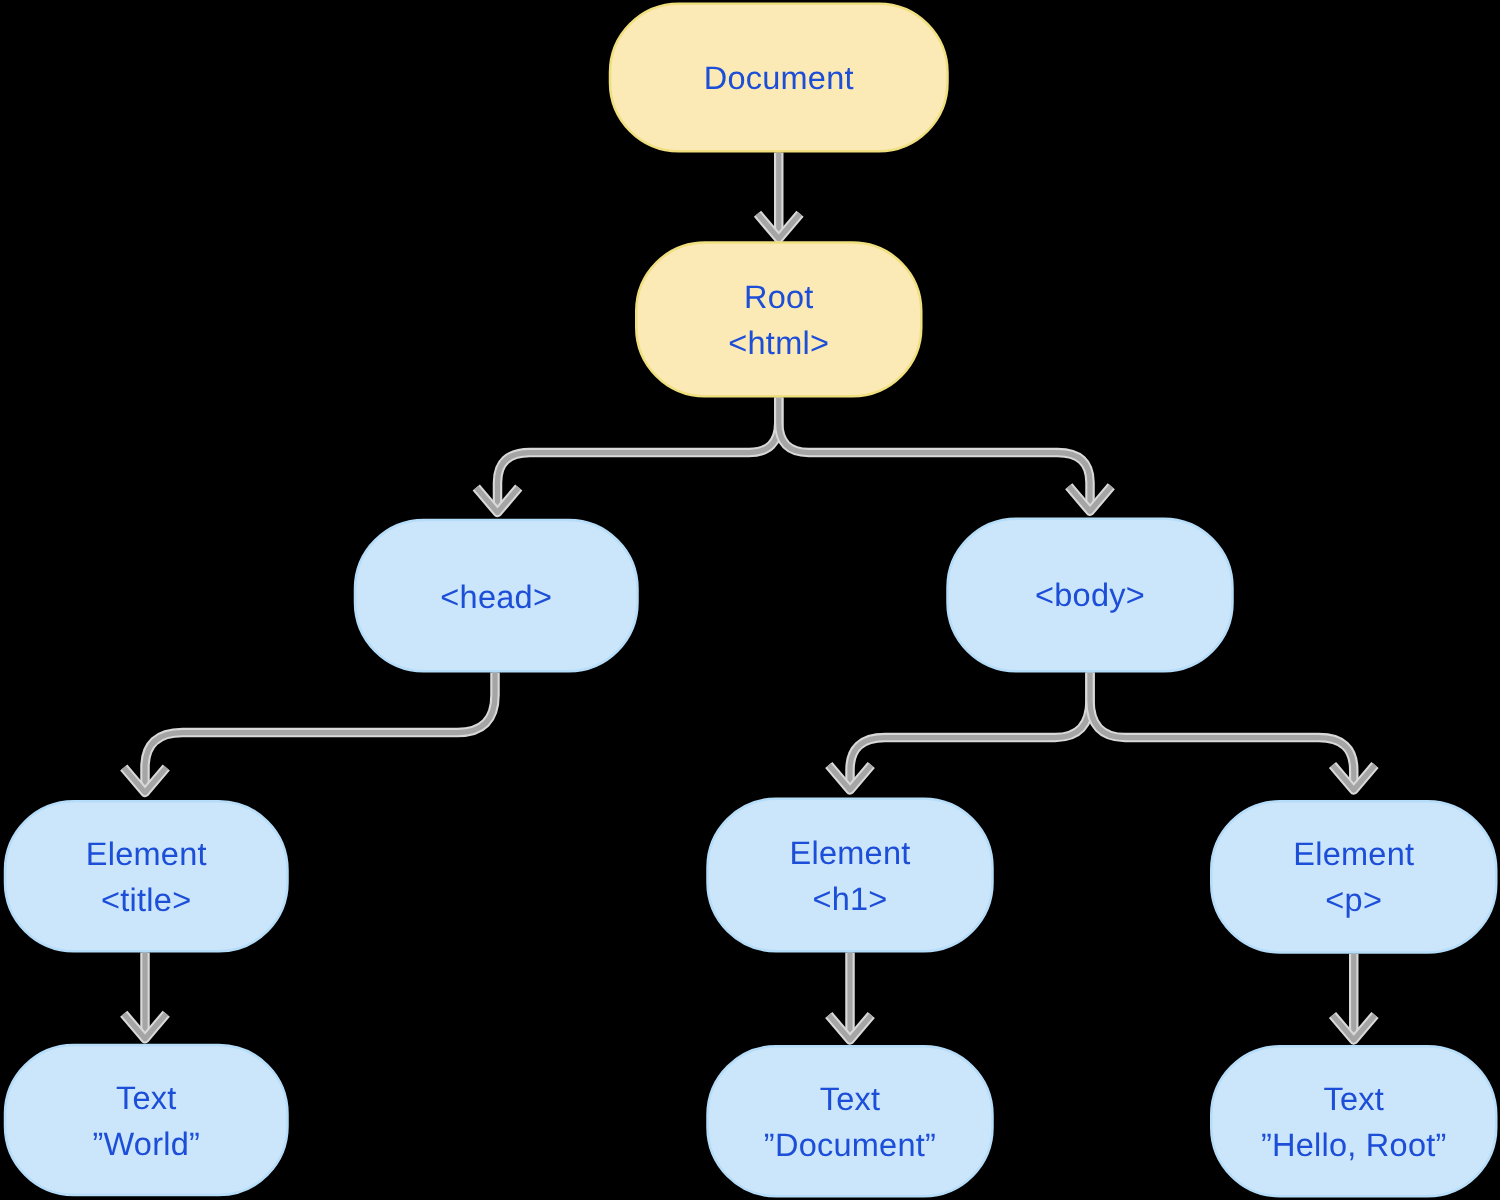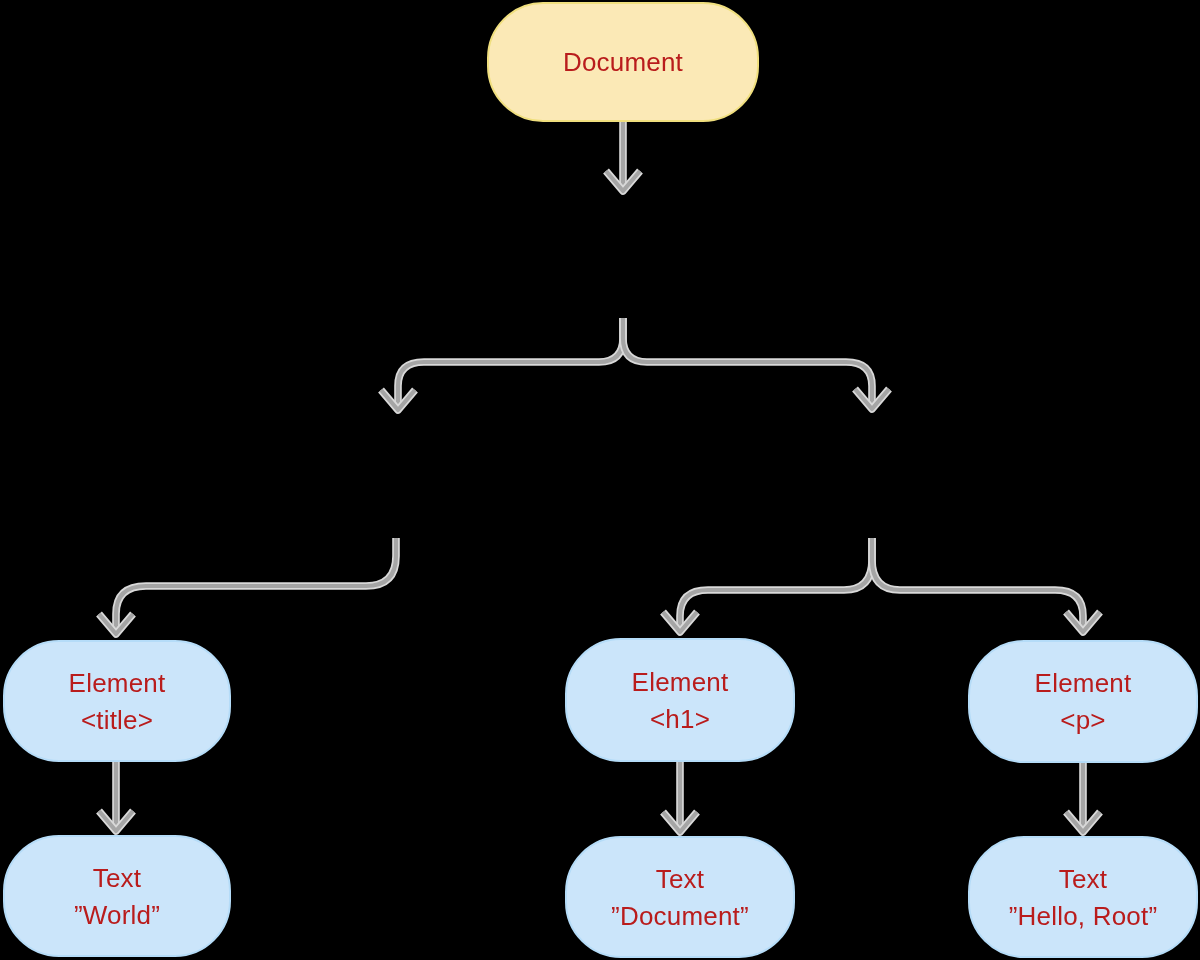--- a/index.html
+++ b/index.html
@@ -25,21 +25,21 @@
     z-index:2;
     box-sizing:border-box;
     border-radius:56px;
     display:flex;
     flex-direction:column;
     align-items:center;
     justify-content:center;
     gap:11px;
     text-align:center;
     font-size:26px;
-    color:#b91c1c;
+    color:#1d4ed8;
     letter-spacing:0.2px;
   }
   .node .line{display:block;line-height:1;white-space:nowrap;}
   .yellow{background:#fbe9b6;border:2px solid #f0df7e;}
   .blue{background:#cbe5fa;border:2px solid #b5dcf8;}
 
   
   .pos-document   {left:487px; top:2px;   width:272px; height:120px;}
   .pos-root       {left:508px; top:193px; width:230px; height:125px;}
   .pos-head       {left:283px; top:415px; width:228px; height:123px;}
@@ -116,22 +116,32 @@
       <path class="tu" d="M1083,763 V829"></path>
       <path class="to" d="M1083,763 V829"></path>
       <use href="#ah" transform="translate(1083,832)"></use>
     </g>
   </svg>
 
   <div class="node yellow pos-document">
     <span class="line">Document</span>
   </div>
 
+  <div class="node yellow pos-root">
+    <span class="line">Root</span>
+    <span class="line">&lt;html&gt;</span>
+  </div>
 
+  <div class="node blue pos-head">
+    <span class="line">&lt;head&gt;</span>
+  </div>
 
+  <div class="node blue pos-body">
+    <span class="line">&lt;body&gt;</span>
+  </div>
 
   <div class="node blue pos-el-title">
     <span class="line">Element</span>
     <span class="line">&lt;title&gt;</span>
   </div>
 
   <div class="node blue pos-el-h1">
     <span class="line">Element</span>
     <span class="line">&lt;h1&gt;</span>
   </div>

